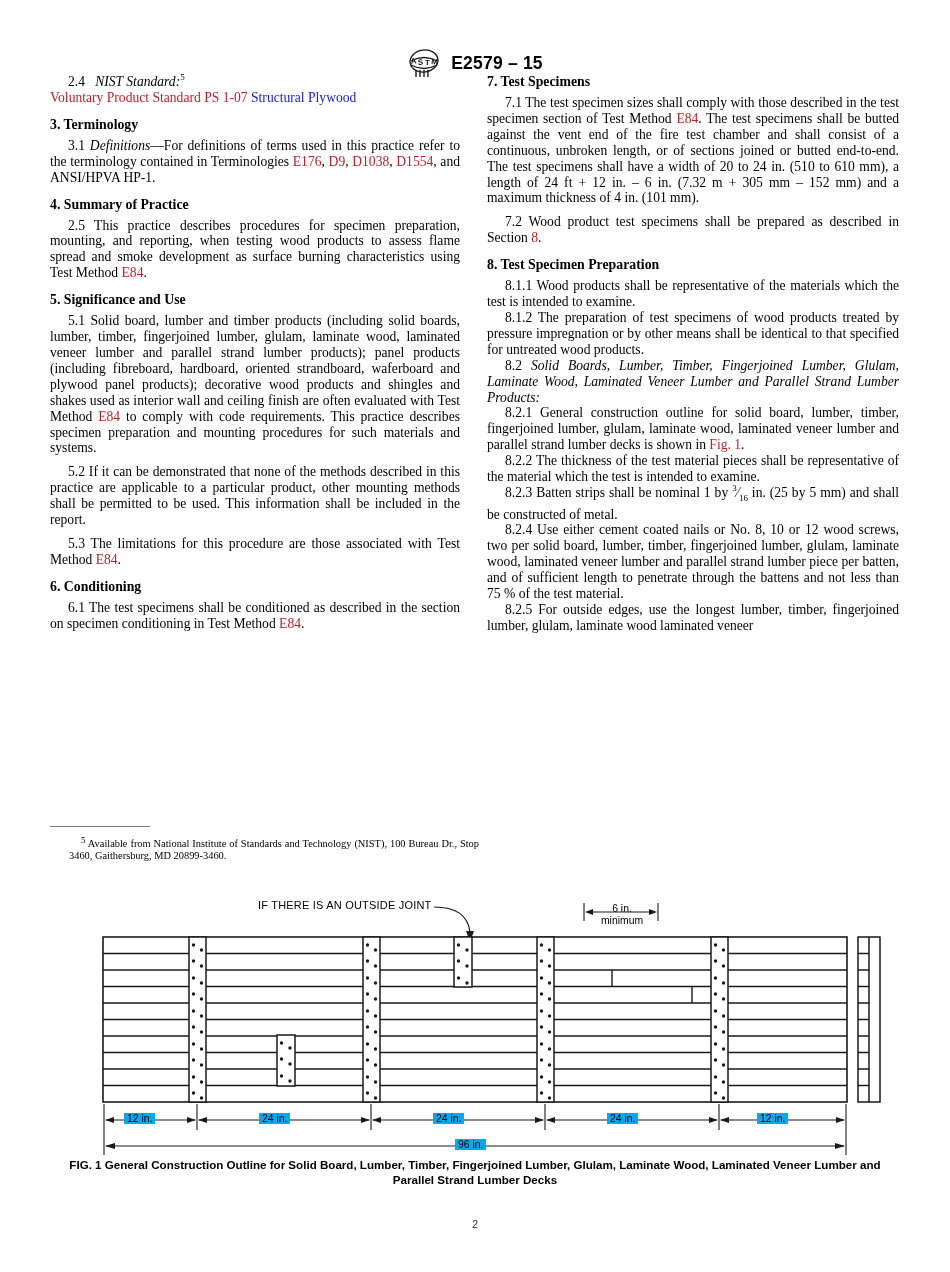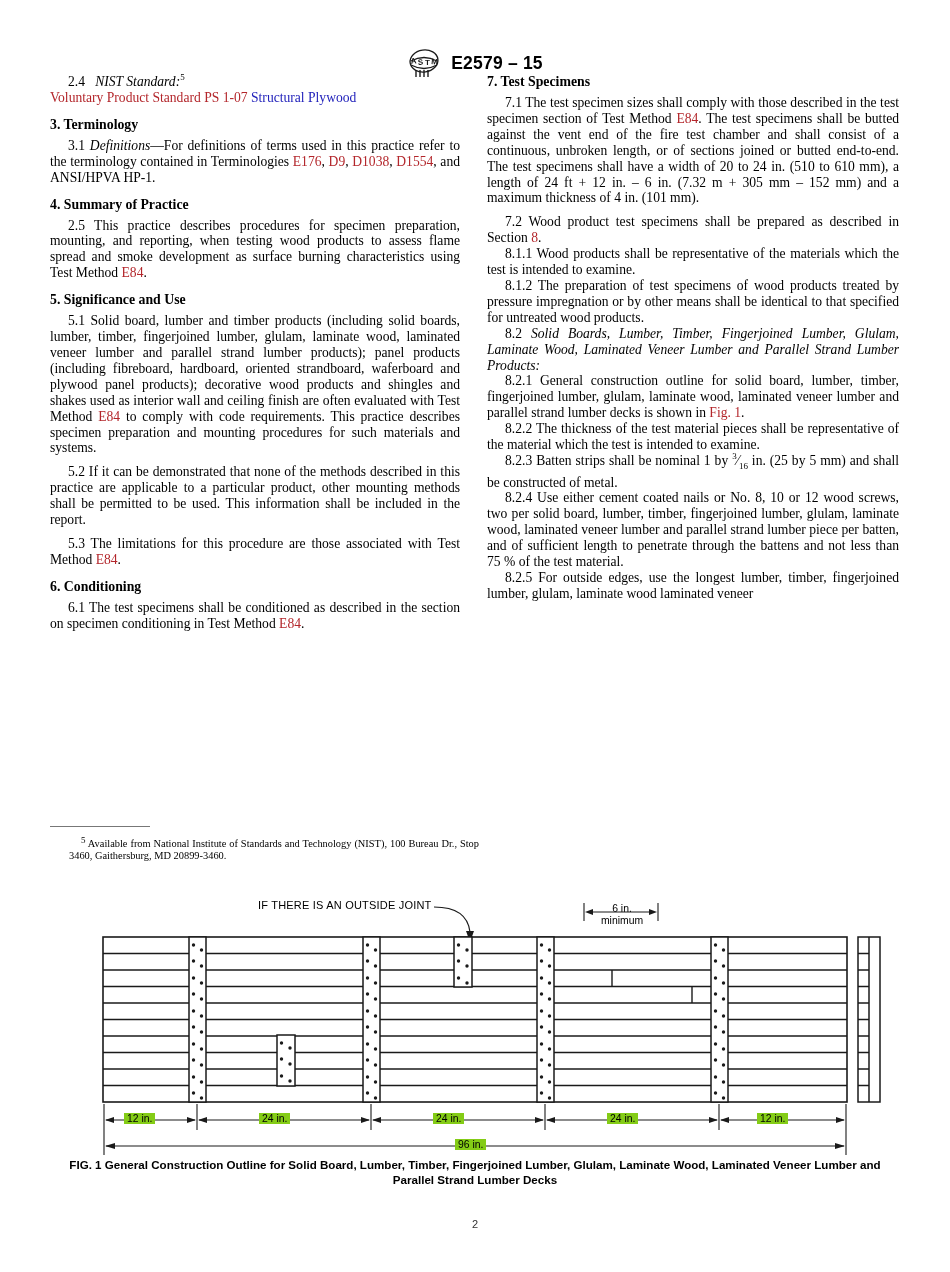--- a/index.html
+++ b/index.html
@@ -52,21 +52,21 @@
   .callout{position:absolute;left:258px;top:899px;
      font-family:"Liberation Sans","DejaVu Sans",sans-serif;font-size:11px;
      letter-spacing:.2px;white-space:nowrap;}
 
   .sixin{position:absolute;left:586px;top:903px;
      font-family:"Liberation Sans","DejaVu Sans",sans-serif;font-size:10.4px;
      text-align:center;width:72px;line-height:12px;}
 
   .dimlabel{position:absolute;
      font-family:"Liberation Sans","DejaVu Sans",sans-serif;font-size:10.4px;
-     background:#84cc16;padding:0 3px;white-space:nowrap;}
+     background:#0ea5e9;padding:0 3px;white-space:nowrap;}
 
   .pagenum{position:absolute;left:0;top:1218px;width:950px;text-align:center;
      font-family:"Liberation Sans","DejaVu Sans",sans-serif;font-size:11px;color:#333;}
 </style>
 </head>
 <body>
 
 <div class="page">
 
   <div class="header">
@@ -128,20 +128,21 @@
     <p class="fni"><sup>5</sup><span> Available from National Institute of Standards and Technology (NIST), 100 Bureau Dr., Stop 3460, Gaithersburg, MD 20899-3460.</span></p>
   </div>
 
   <div class="col col-right">
 
     <p class="sec-head first">7.  Test Specimens</p>
     <p class="para"><span>7.1 The test specimen sizes shall comply with those described in the test specimen section of Test Method </span><span class="ref">E84</span><span>. The test specimens shall be butted against the vent end of the fire test chamber and shall consist of a continuous, unbroken length, or of sections joined or butted end-to-end. The test specimens shall have a width of 20 to 24 in. (510 to 610 mm), a length of 24 ft + 12 in. – 6 in. (7.32 m + 305 mm – 152 mm) and a maximum thickness of 4 in. (101 mm).</span></p>
 
     <p class="para sp"><span>7.2 Wood product test specimens shall be prepared as described in Section </span><span class="ref">8</span><span>.</span></p>
 
+    <p class="sec-head">8.  Test Specimen Preparation</p>
 
 
     <p class="para">8.1.1 Wood products shall be representative of the materials which the test is intended to examine.</p>
     <p class="para">8.1.2 The preparation of test specimens of wood products treated by pressure impregnation or by other means shall be identical to that specified for untreated wood products.</p>
 
     <p class="para"><span>8.2</span>
       <i>Solid Boards, Lumber, Timber, Fingerjoined Lumber, Glulam, Laminate Wood, Laminated Veneer Lumber and Parallel Strand Lumber Products:</i></p>
 
     <p class="para"><span>8.2.1 General construction outline for solid board, lumber, timber, fingerjoined lumber, glulam, laminate wood, laminated veneer lumber and parallel strand lumber decks is shown in </span><span class="ref">Fig. 1</span><span>.</span></p>
 

